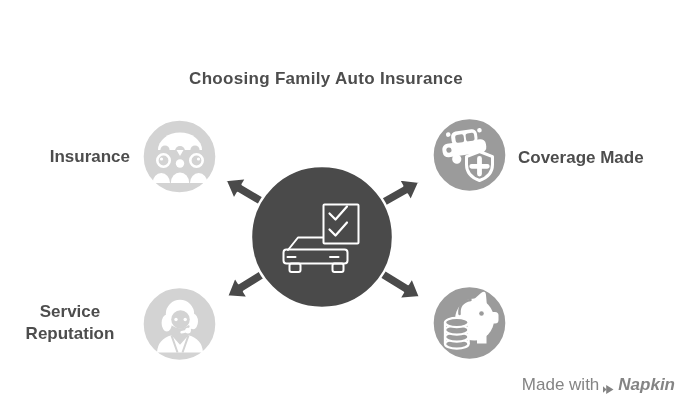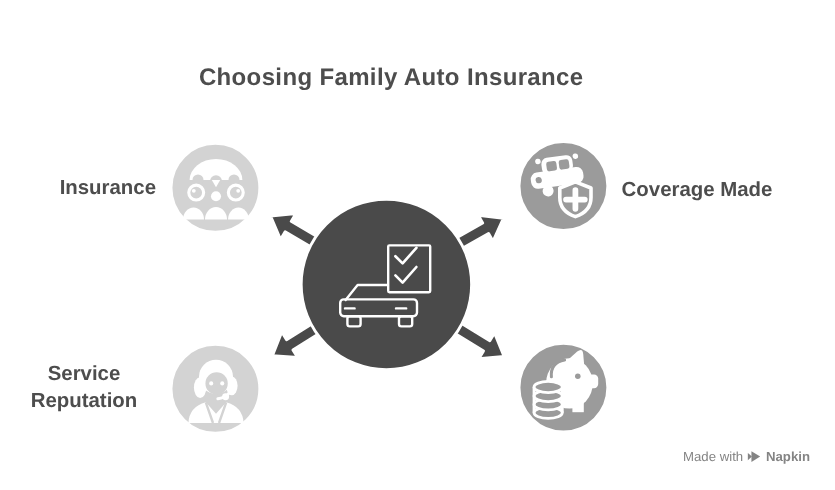--- a/index.html
+++ b/index.html
@@ -2,37 +2,37 @@
 <html style="--c-background: #ffffff; --c-dark: #4a4a4a; --c-light-node: #d3d3d3; --c-mid-node: #9b9b9b; --c-title-text: #4d4d4d; --c-label-text: #4d4d4d; --c-watermark-text: #848484; --c-icon-white: #ffffff;"><head>
 <meta charset="utf-8">
 <style>
   html,body{margin:0;padding:0;}
   .stage{
     position:relative;width:696px;height:408px;overflow:hidden;
     background:var(--c-background,#fff);
     font-family:"Liberation Sans",sans-serif;
   }
   .title{
-    position:absolute;left:326px;top:54px;transform:translateX(-50%);
-    font-size:20px;font-weight:700;letter-spacing:.3px;white-space:nowrap;
+    position:absolute;left:326px;top:69px;transform:translateX(-50%);
+    font-size:17px;font-weight:700;letter-spacing:.3px;white-space:nowrap;
     color:var(--c-title-text,#4f4f4f);
   }
   .node-label{
     position:absolute;font-size:17px;font-weight:700;line-height:22px;
     color:var(--c-label-text,#4f4f4f);
   }
   .label-simplicity{right:566px;top:146px;text-align:right;white-space:nowrap;}
   .label-coverage{left:518px;top:147px;white-space:nowrap;}
   .label-service{right:566px;top:301px;text-align:center;width:120px;}
   .label-discounts{left:518px;top:315px;white-space:nowrap;}
   .watermark{
-    position:absolute;right:21px;top:375px;display:flex;align-items:flex-start;gap:4px;
-    font-size:11px;font-weight:500;color:var(--c-watermark-text,#848484);
+    position:absolute;right:21px;top:375px;display:flex;align-items:flex-end;gap:4px;
+    font-size:17px;font-weight:500;color:var(--c-watermark-text,#848484);
   }
-  .watermark .brand{font-weight:700;}
+  .watermark .brand{font-weight:700;font-style:italic;}
   svg.canvas{position:absolute;left:0;top:0;}
   
   .f-dark{fill:var(--c-dark,#4a4a4a);}
   .f-light{fill:var(--c-light-node,#d3d3d3);}
   .f-mid{fill:var(--c-mid-node,#9b9b9b);}
   .f-white{fill:var(--c-icon-white,#fff);}
   .f-none{fill:none;}
   .s-w{stroke:var(--c-icon-white,#fff);}
   .s-light{stroke:var(--c-light-node,#d3d3d3);}
   .s-mid{stroke:var(--c-mid-node,#9b9b9b);}

